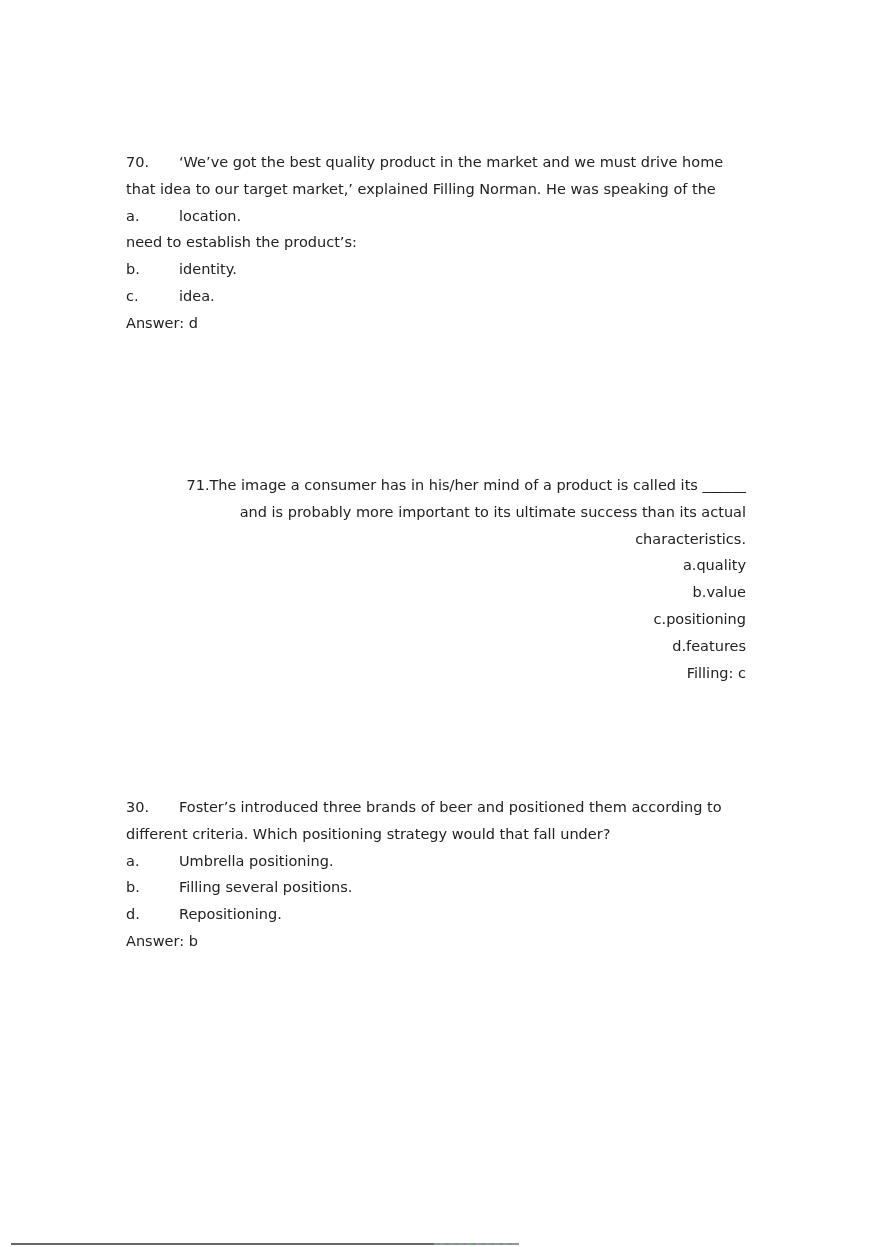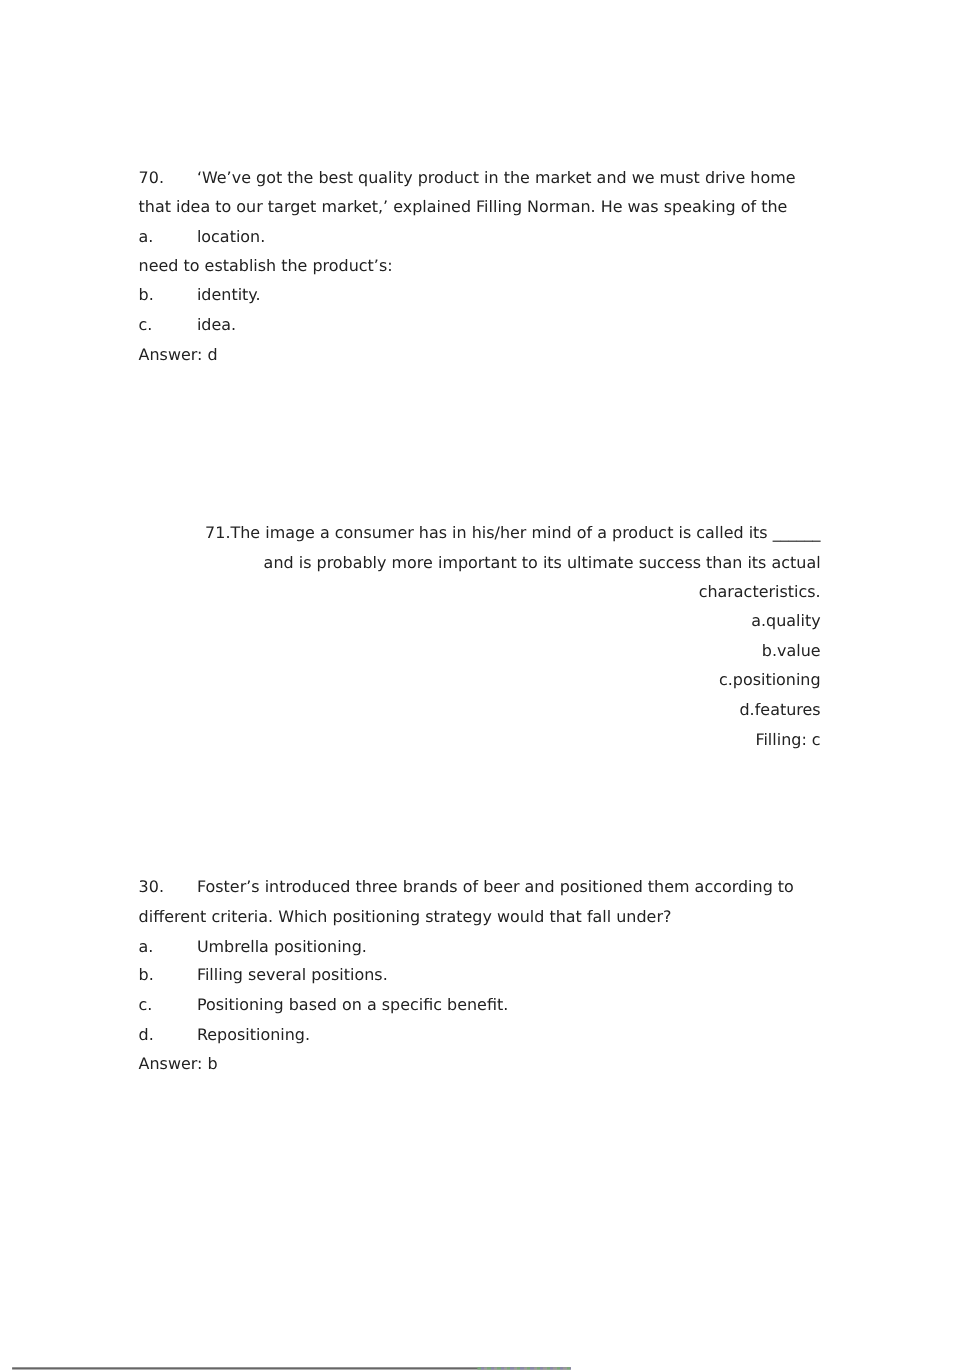--- a/index.html
+++ b/index.html
@@ -41,20 +41,19 @@
   <div class="line">Filling: c</div>
 </div>
 
 <div class="question" style="top:794px;">
   <div class="line">
     <span class="num">30.</span><span>Foster’s introduced three brands of beer and positioned them according to</span>
   </div>
   <div class="line">different criteria. Which positioning strategy would that fall under?</div>
   <div class="line"><span class="opt">a.</span><span>Umbrella positioning.</span></div>
   <div class="line"><span class="opt">b.</span><span>Filling several positions.</span></div>
-  <div class="line"><span class="opt">c.</span><span>Positioning based on a specific benefit.</span></div>
   <div class="line"><span class="opt">d.</span><span>Repositioning.</span></div>
   <div class="line">Answer: b</div>
 </div>
 
 <div class="footer-line">
     <div class="tail"></div>
   </div>
 
 </body></html>

